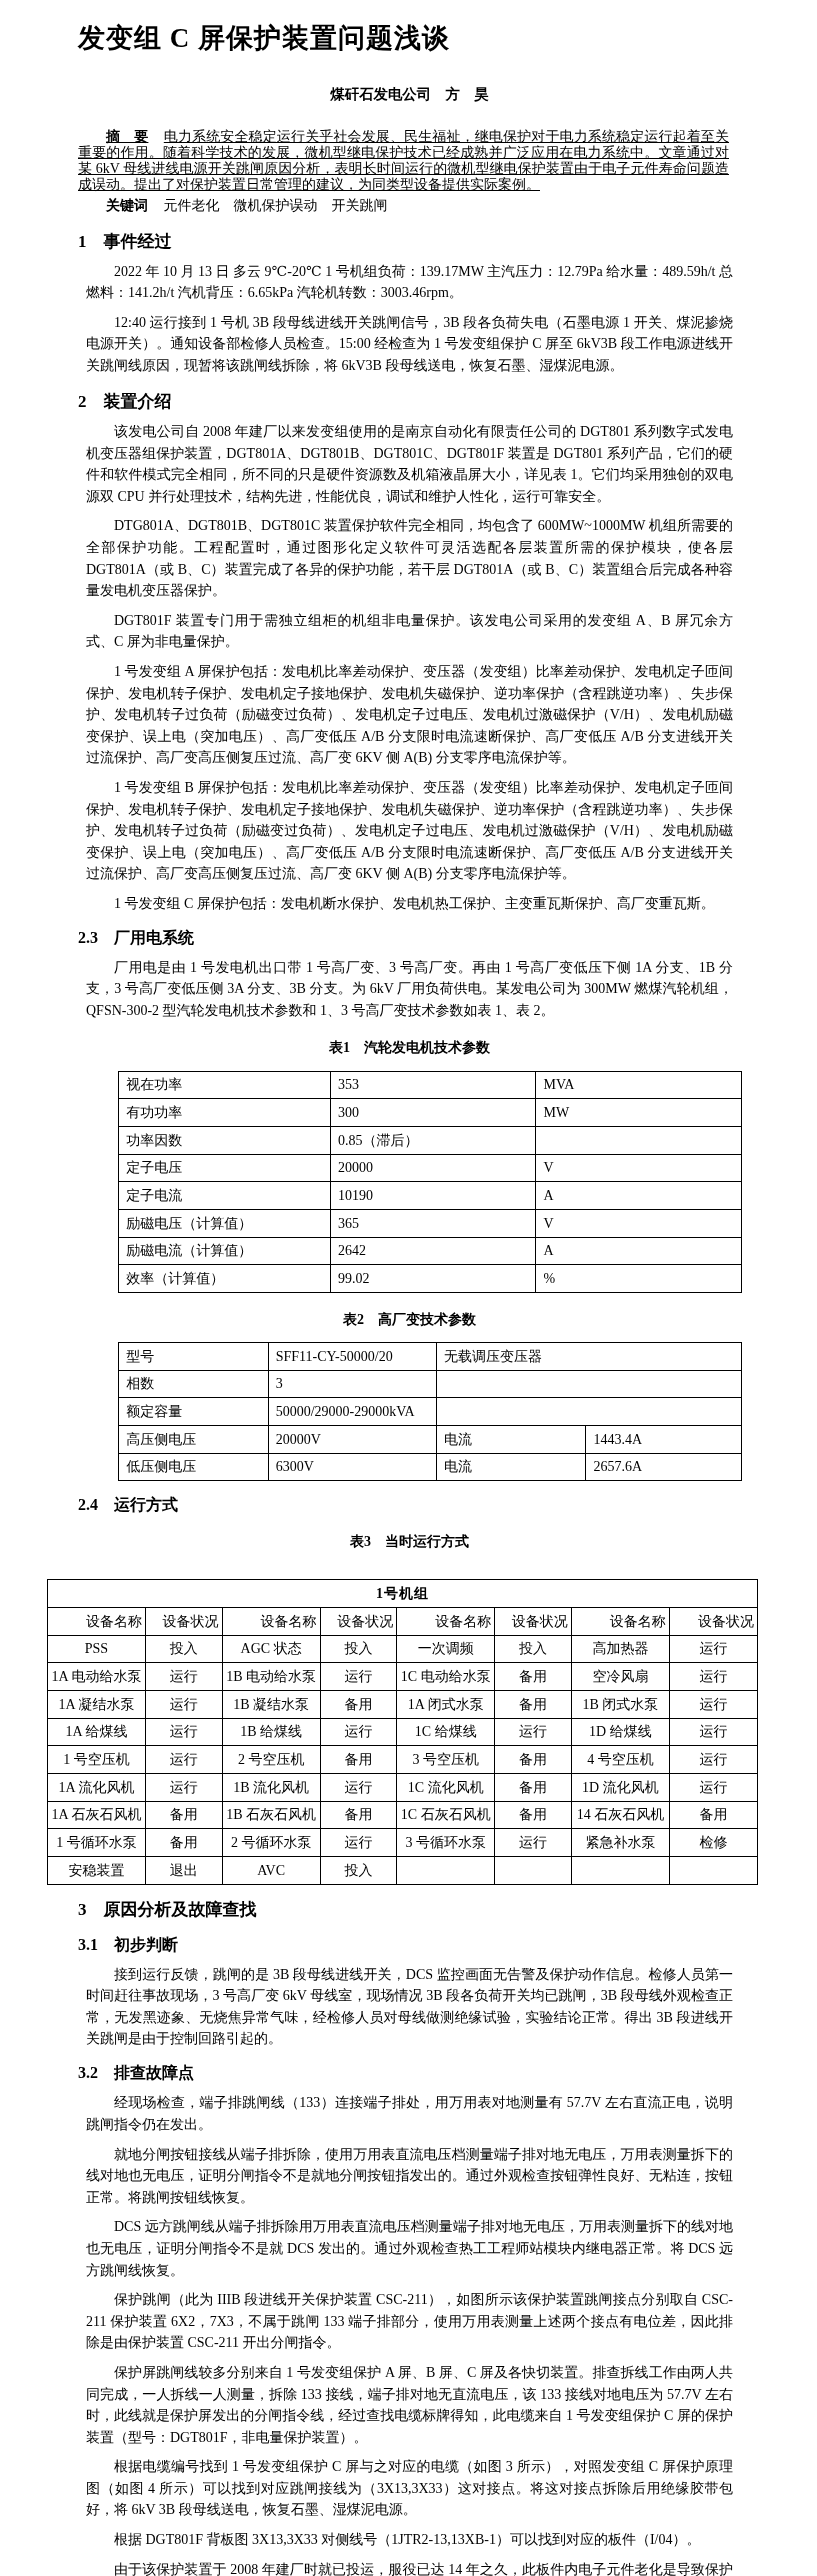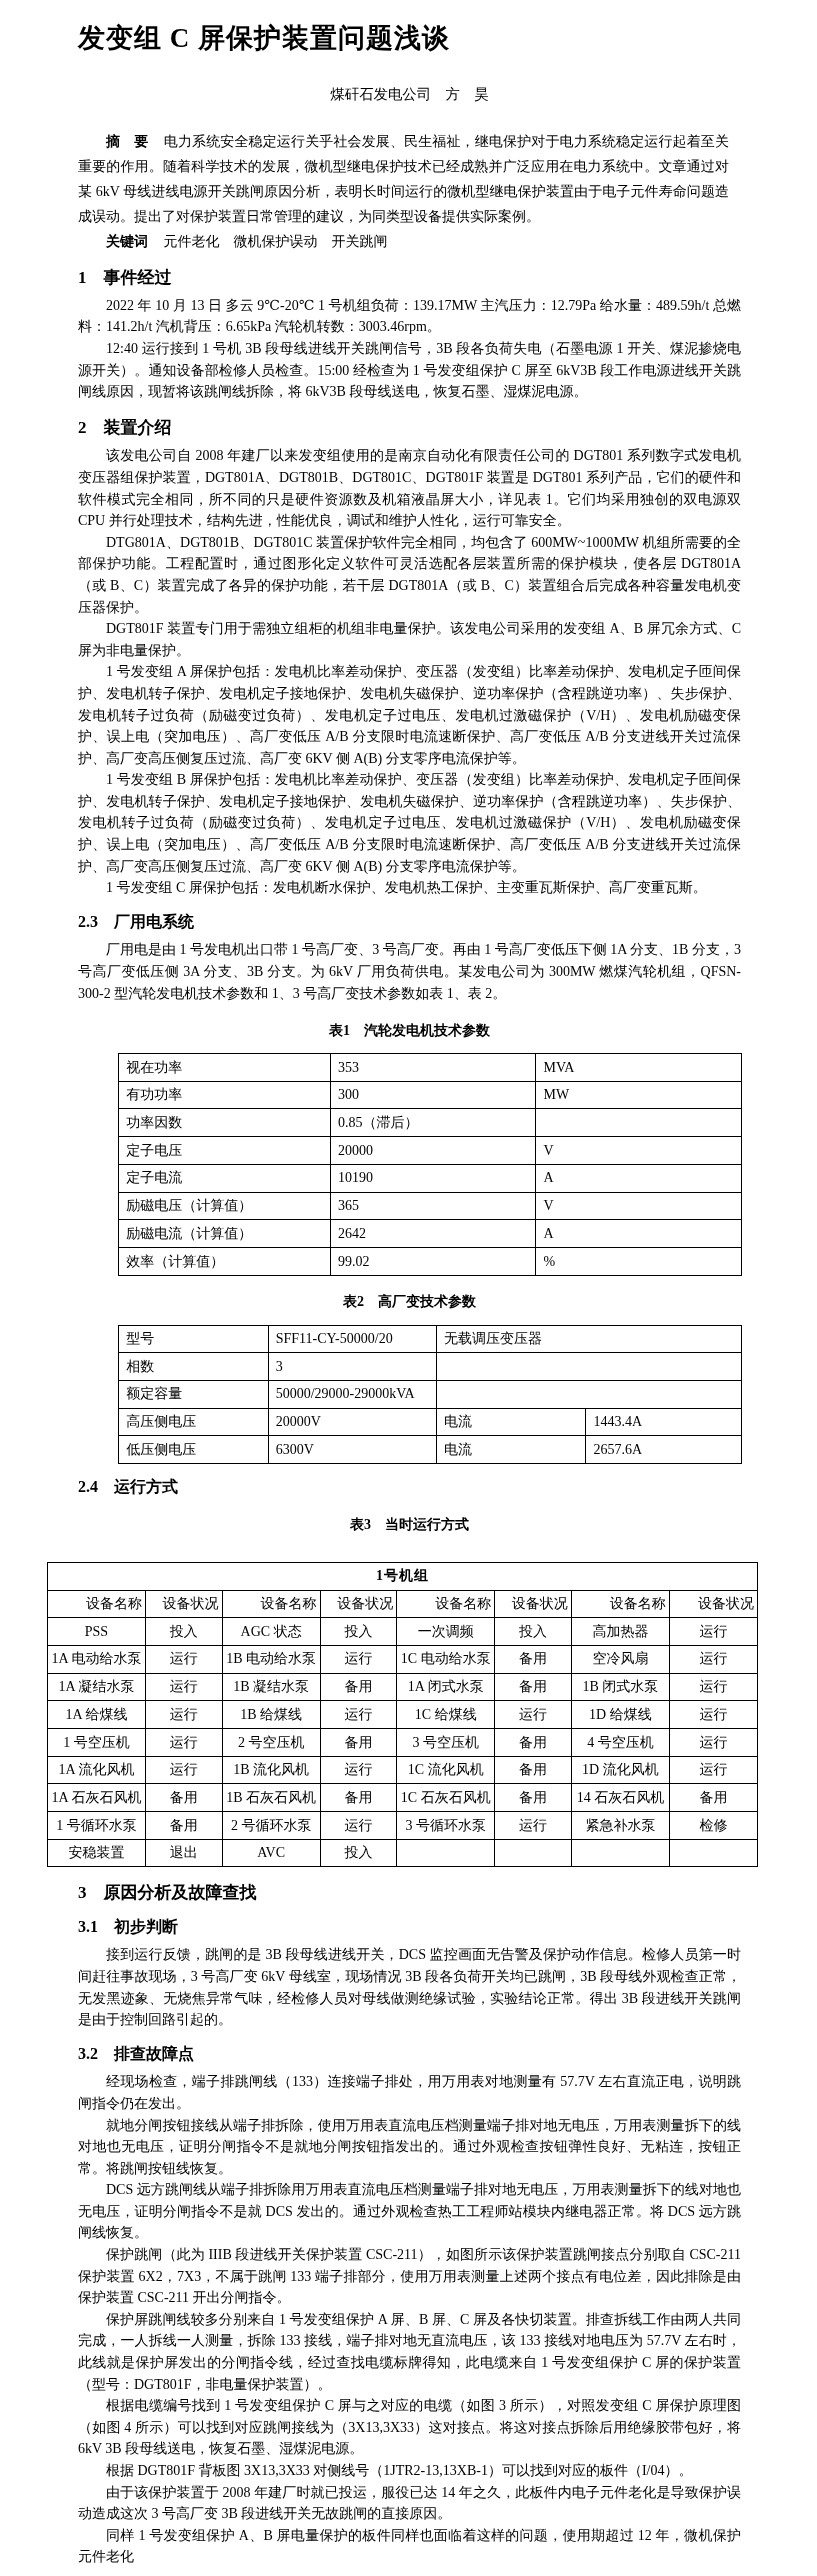--- a/index.html
+++ b/index.html
@@ -18,45 +18,47 @@
     text-align: left;
     font-size: 27px;
     font-weight: 700;
     margin: 7.2px 0 0 0;
     letter-spacing: 1px;
   }
   .author {
     text-align: center;
     font-size: 14.4px;
     margin-top: 29px;
+    font-weight: bold;
   }
   .abs {
     margin: 25px 12px 0 0;
     text-indent: 2em;
-    line-height: 25px;
+    line-height: 16px;
     text-align: justify;
+    text-decoration: underline;
   }
   .lbl { font-weight: 700; margin-right: 1.1em; }
   .kw {
     margin: 2.1px 0 0 0;
     text-indent: 2em;
     line-height: 21.6px;
   }
   h2.sec {
     font-size: 17px;
     font-weight: 700;
     margin: 13.4px 0 6.2px 0;
   }
   h3.sub {
     font-size: 16px;
     font-weight: 700;
     margin: 13.4px 0 6.2px 0;
   }
   p.body {
-    margin: 0;
+    margin: 8px;
     text-indent: 2em;
     line-height: 21.6px;
     text-align: justify;
   }
   .caption {
     text-align: center;
     font-weight: 700;
     font-size: 14px;
     margin: 17.5px 0 13.4px 0;
   }

